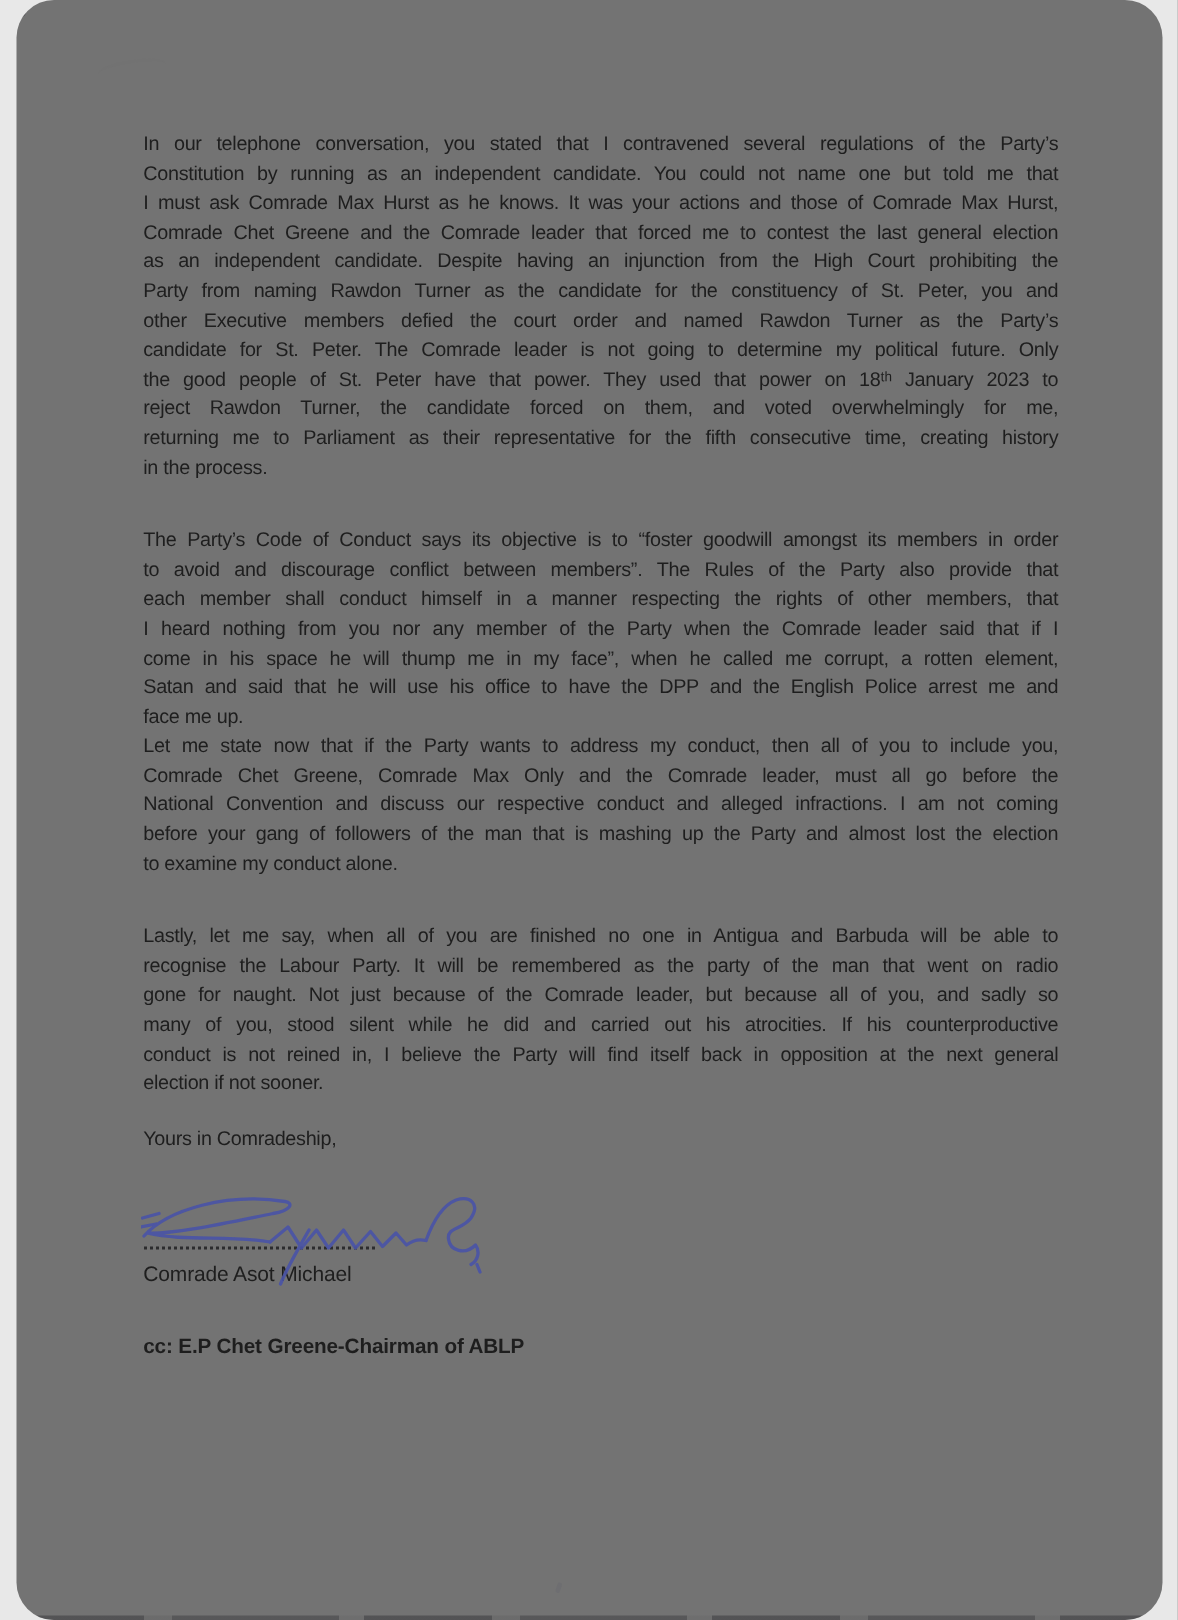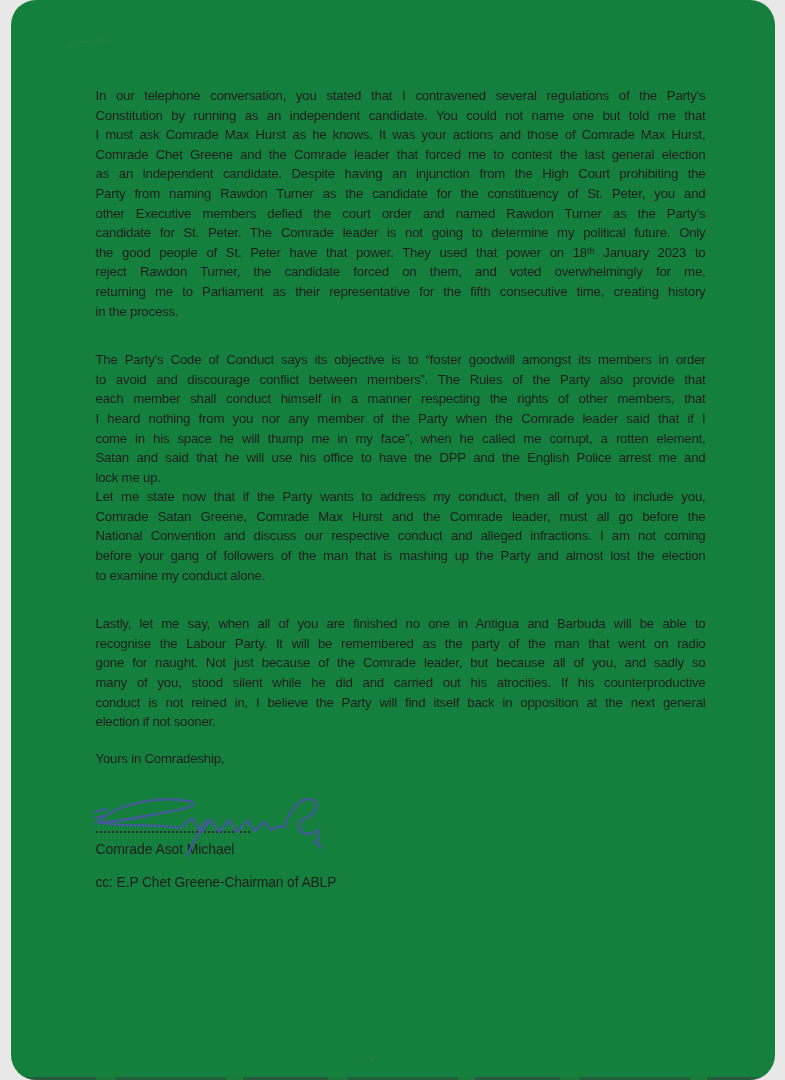--- a/index.html
+++ b/index.html
@@ -6,21 +6,21 @@
     margin: 0;
     padding: 0;
     background: #e8e8e8;
     font-family: "Liberation Sans", "DejaVu Sans", sans-serif;
   }
   .page {
     position: relative;
     width: 764px;
     height: 1080px;
     margin: 0 auto;
-    background: #15803d;
+    background: #737373;
     overflow: hidden;
     color: #212121;
     border-radius: 25px;
   }
   .letter-body {
     position: absolute;
     left: 85px;
     top: 86px;
     width: 610px;
     font-size: 13.2px;
@@ -62,22 +62,22 @@
     z-index: 1;
   }
   .sig-name {
     position: absolute;
     left: 0;
     top: 52px;
     font-size: 14px;
     letter-spacing: -0.1px;
   }
   .cc-line {
-    margin-top: 5px;
-    font-weight: normal;
+    margin-top: 20px;
+    font-weight: bold;
     font-size: 13.8px;
     letter-spacing: -0.1px;
   }
   
   .artifact-speck-topleft {
     position: absolute;
     left: 2px; top: 7px;
     width: 4px; height: 4px;
     background: rgba(70,70,75,0.55);
     border-radius: 50%;
@@ -136,25 +136,25 @@
         </div>
         <div class="para spaced">
           <div class="line">The Party’s Code of Conduct says its objective is to “foster goodwill amongst its members in order</div>
           <div class="line">to avoid and discourage conflict between members”.  The Rules of the Party also provide that</div>
           <div class="line">each member shall conduct himself in a manner respecting the rights of other members, that</div>
         </div>
         <div class="para">
           <div class="line">I heard nothing from you nor any member of the Party when the Comrade leader said that if I</div>
           <div class="line">come in his space he will thump me in my face”, when he called me corrupt, a rotten element,</div>
           <div class="line">Satan and said that he will use his office to have the DPP and the English Police arrest me and</div>
-          <div class="line para-last">lock me up.</div>
+          <div class="line para-last">face me up.</div>
         </div>
         <div class="para">
           <div class="line">Let me state now that if the Party wants to address my conduct, then all of you to include you,</div>
-          <div class="line">Comrade Satan Greene, Comrade Max Hurst and the Comrade leader, must all go before the</div>
+          <div class="line">Comrade Chet Greene, Comrade Max Only and the Comrade leader, must all go before the</div>
           <div class="line">National Convention and discuss our respective conduct and alleged infractions.  I am not coming</div>
           <div class="line">before your gang of followers of the man that is mashing up the Party and almost lost the election</div>
           <div class="line para-last">to examine my conduct alone.</div>
         </div>
         <div class="para spaced">
           <div class="line">Lastly, let me say, when all of you are finished no one in Antigua and Barbuda will be able to</div>
           <div class="line">recognise the Labour Party.  It will be remembered as the party of the man that went on radio</div>
           <div class="line">gone for naught. Not just because of the Comrade leader, but because all of you, and sadly so</div>
           <div class="line">many of you, stood silent while he did and carried out his atrocities.  If his counterproductive</div>
           <div class="line">conduct is not reined in, I believe the Party will find itself back in opposition at the next general</div>

